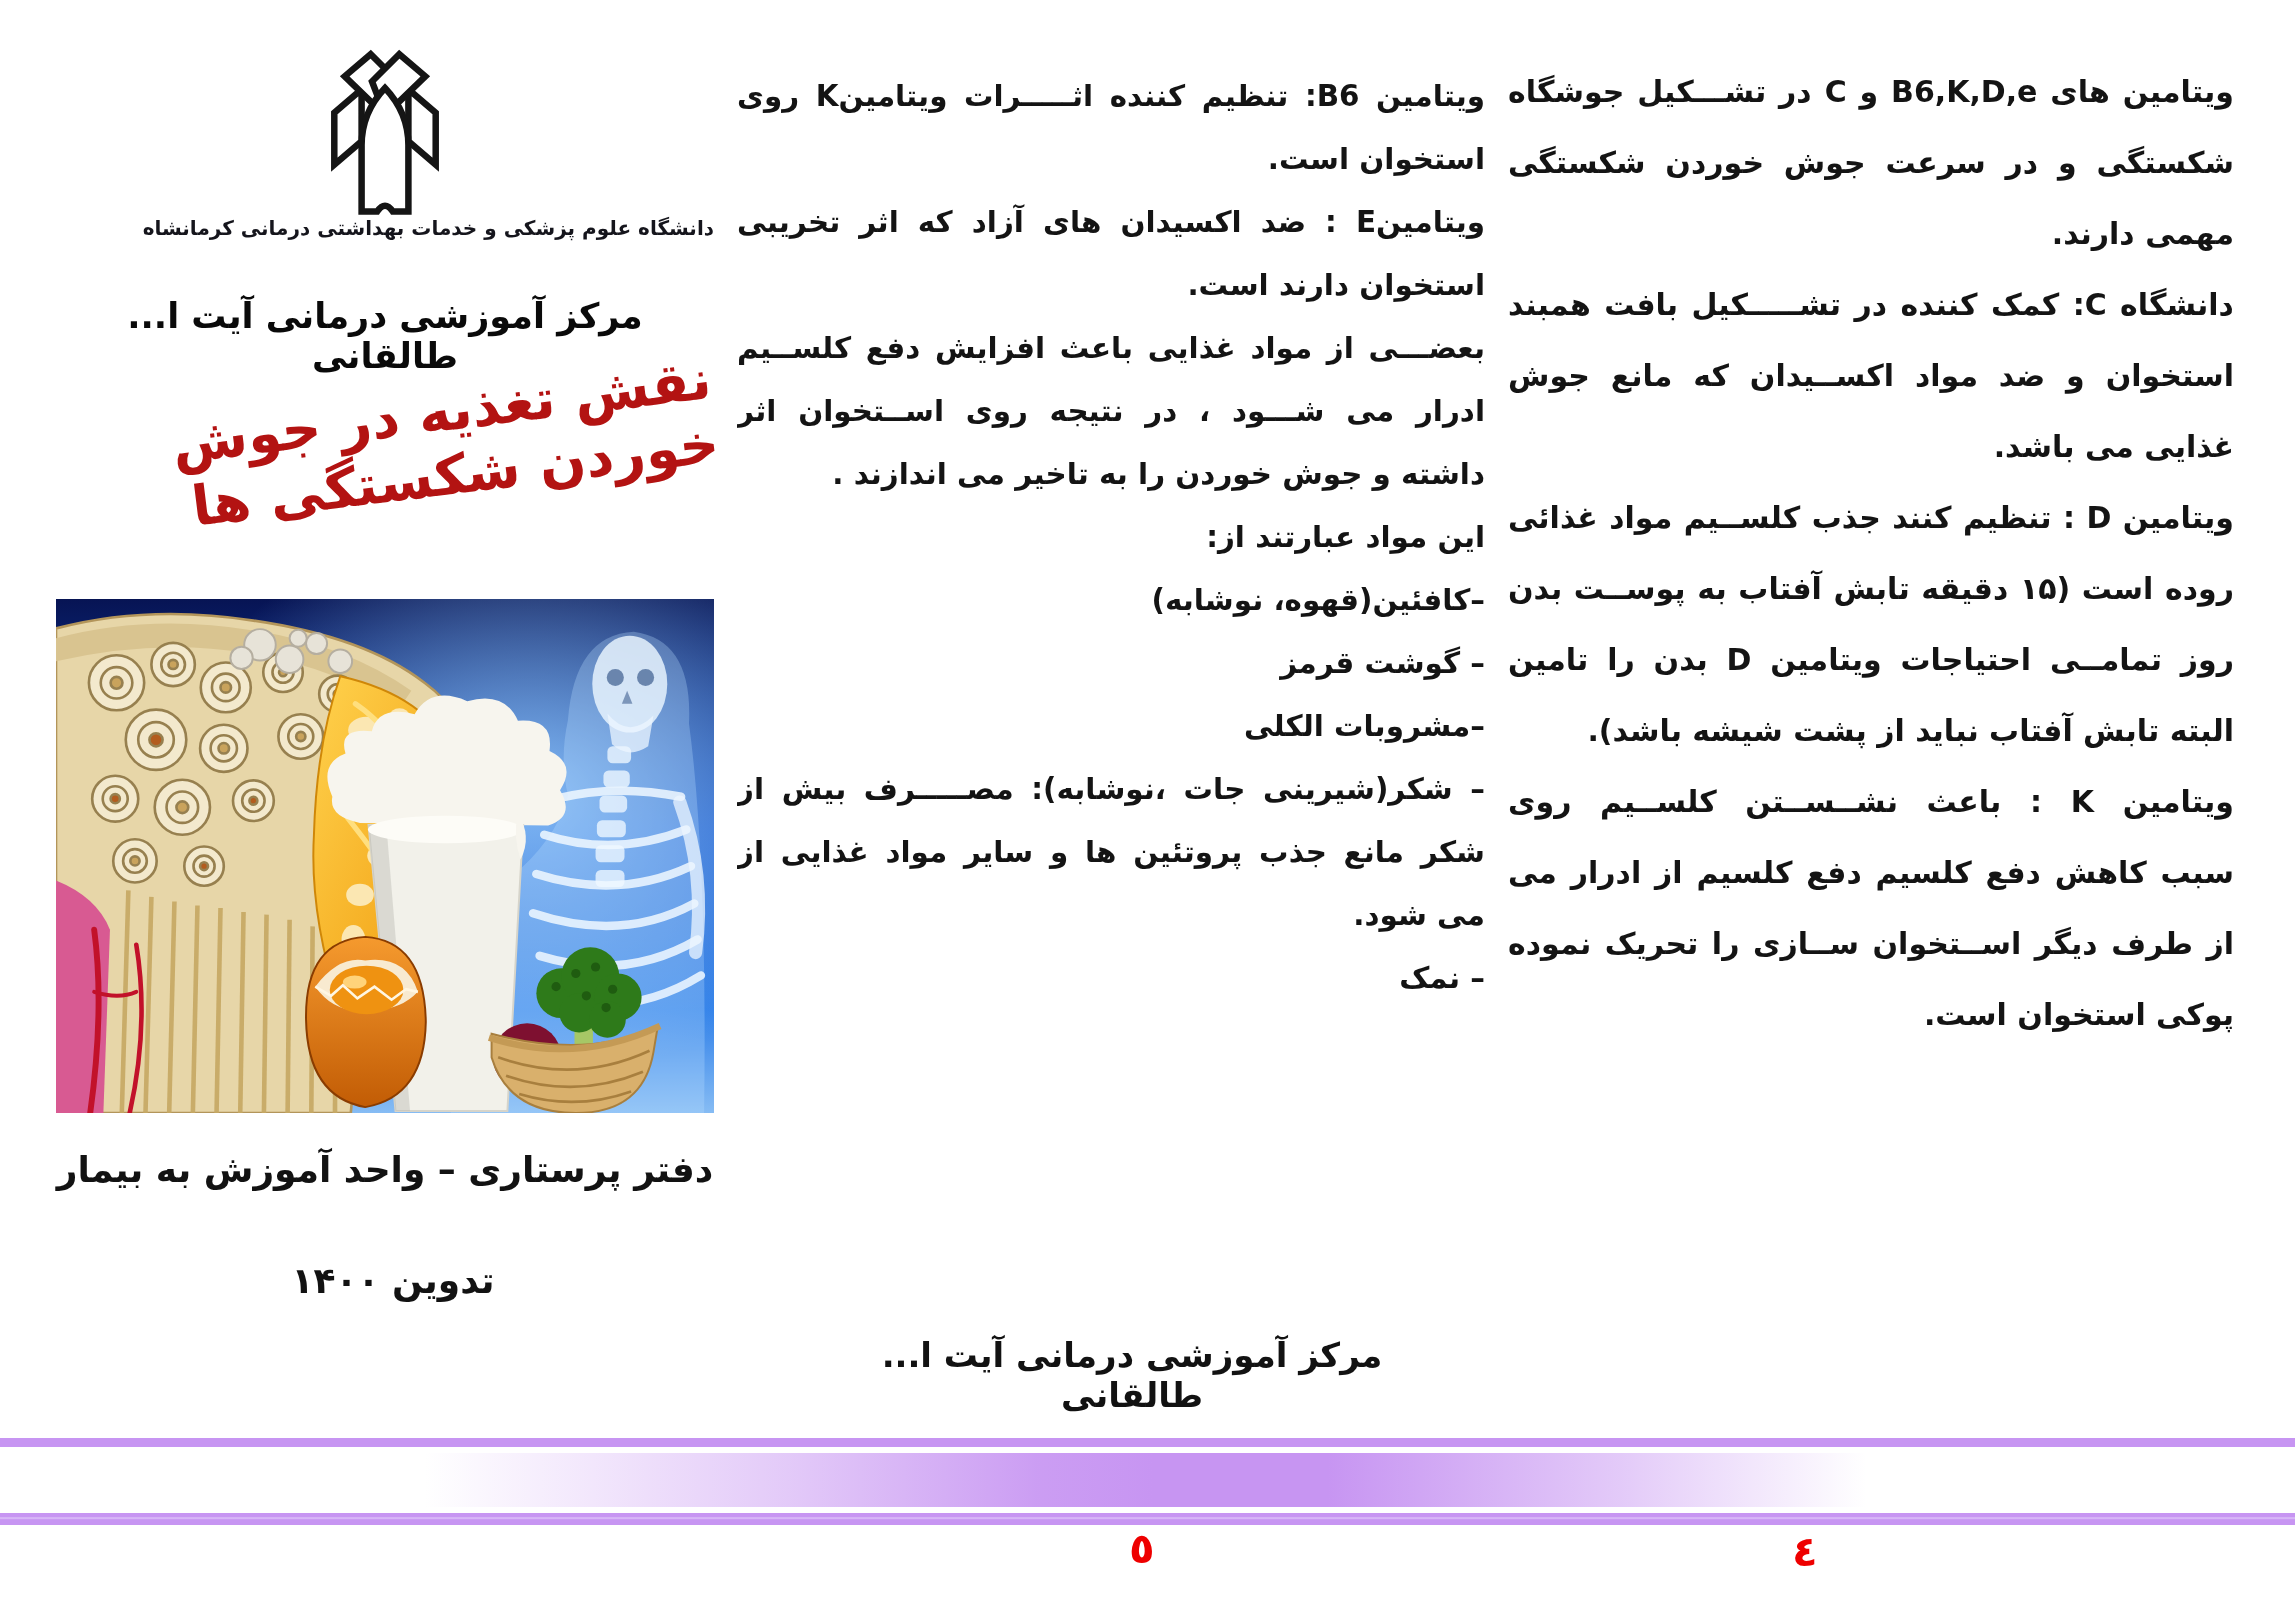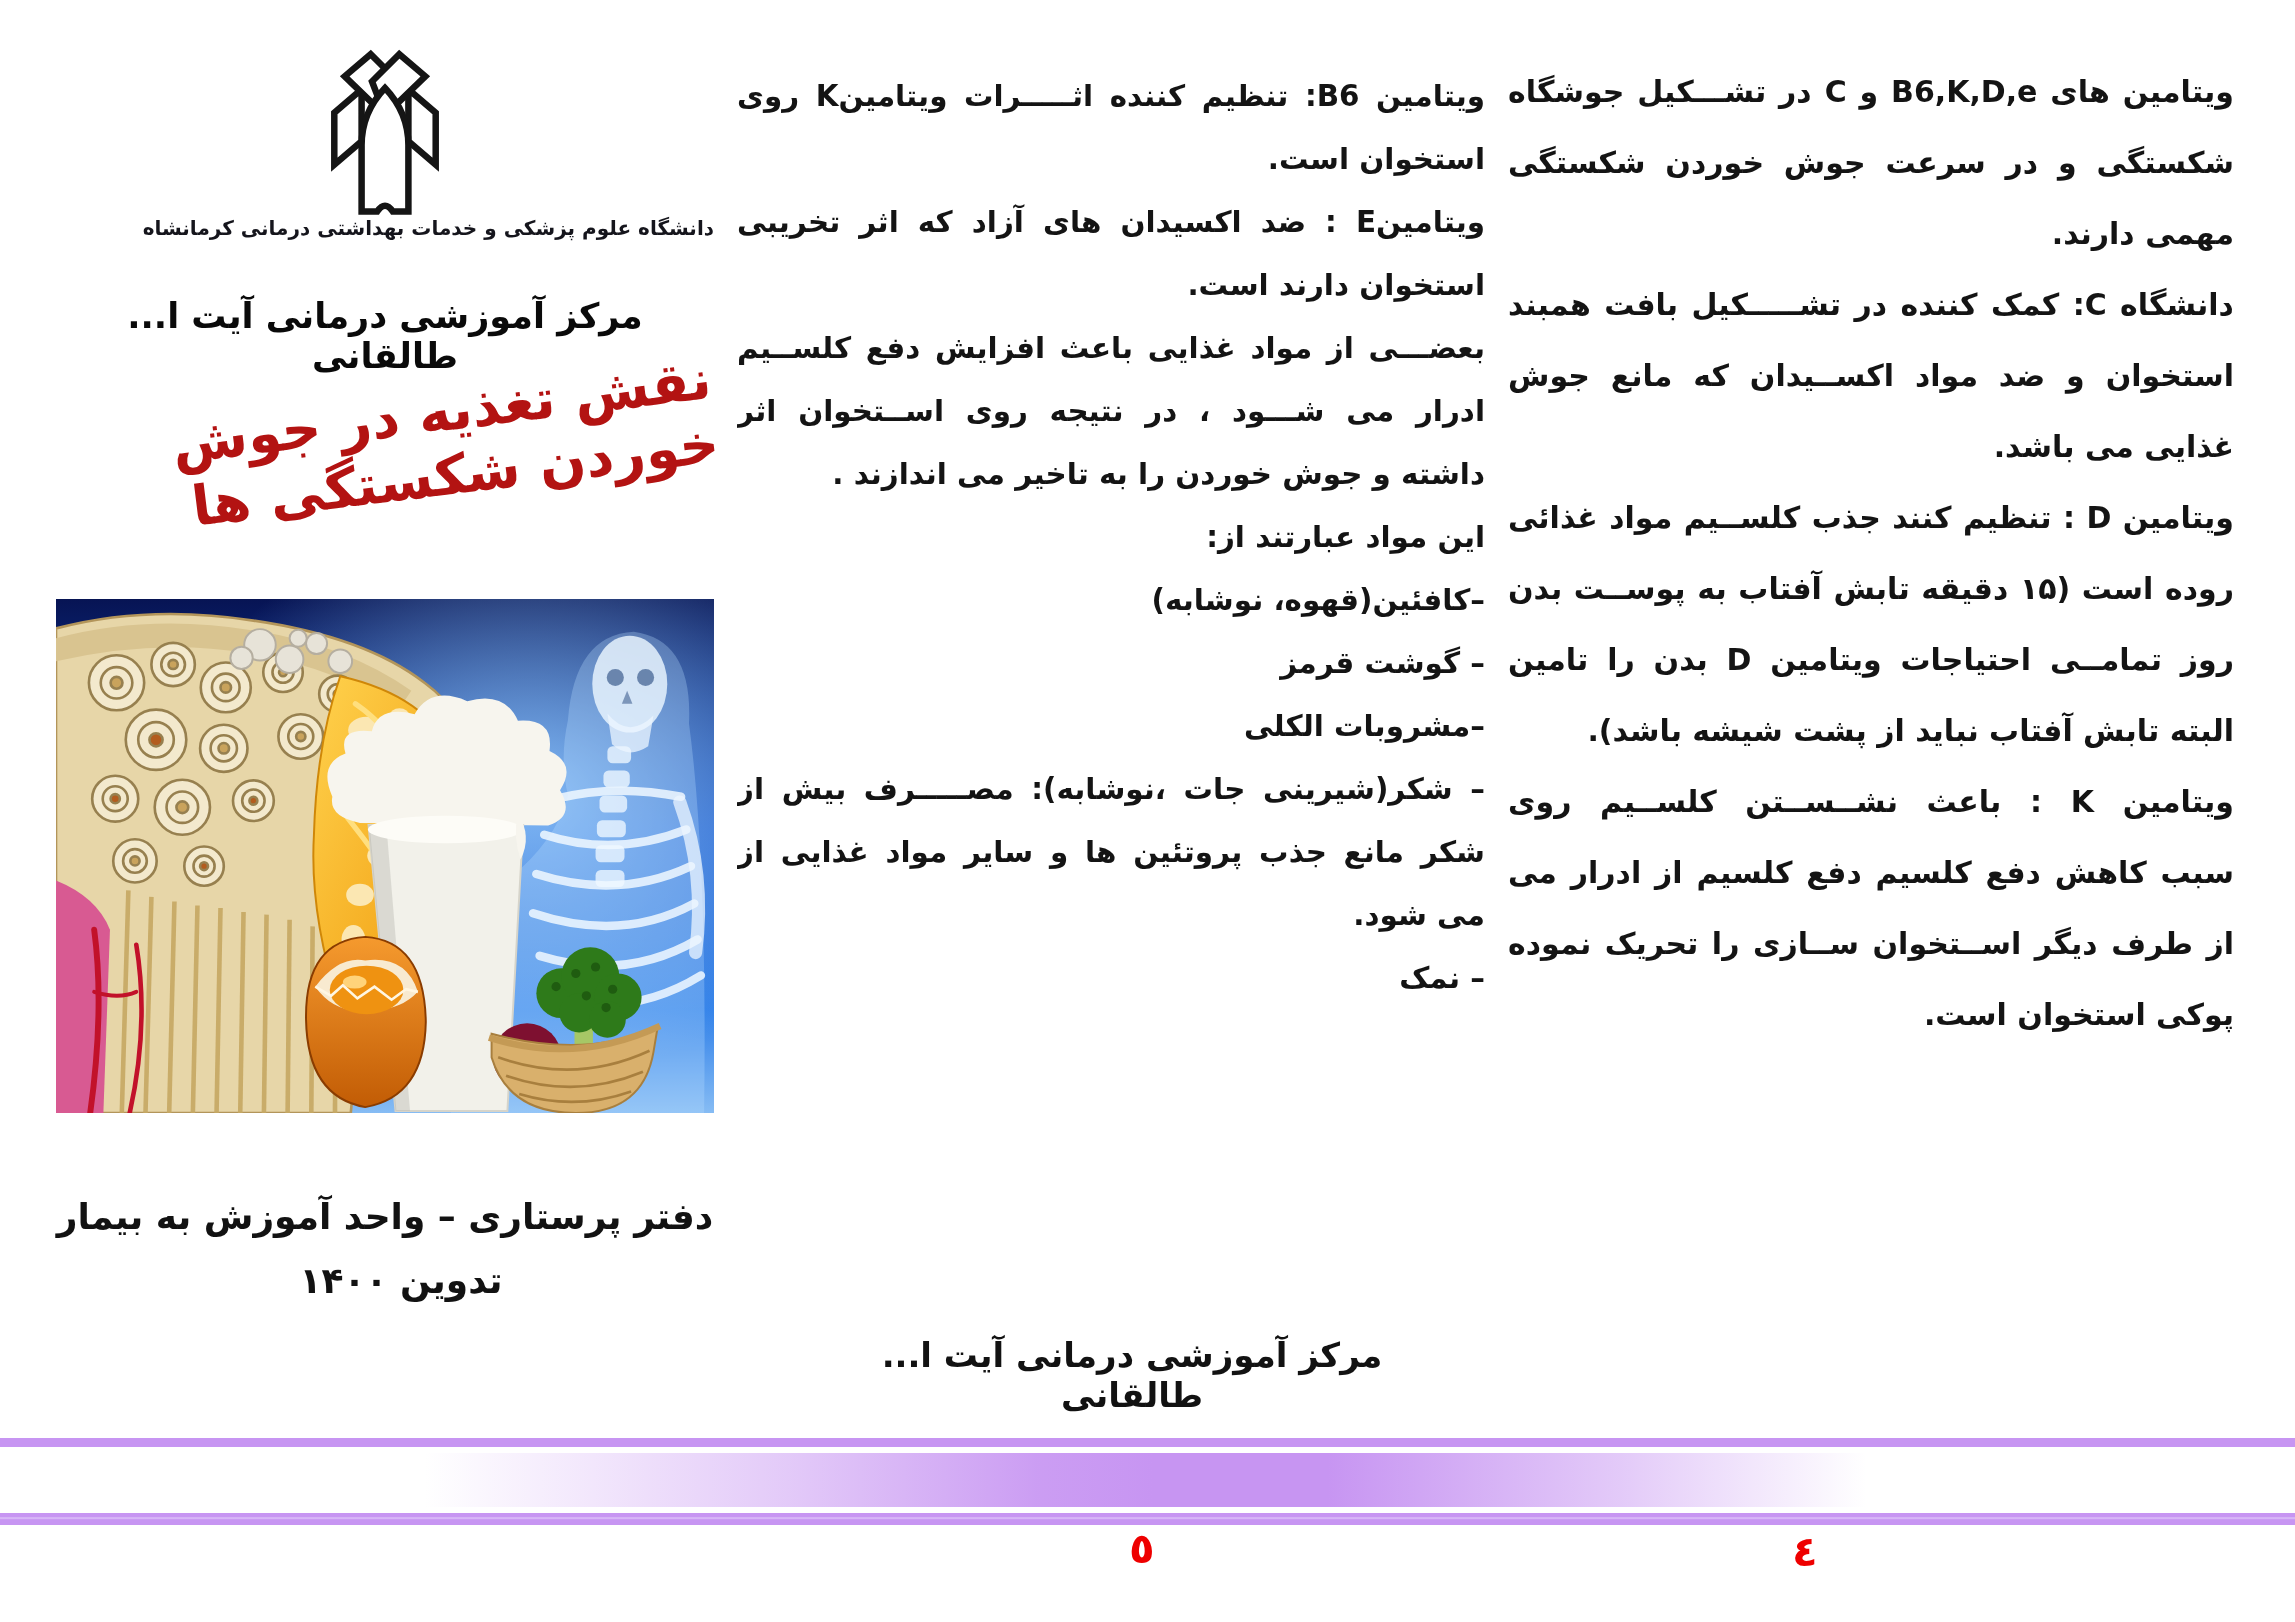--- a/index.html
+++ b/index.html
@@ -18,23 +18,23 @@
   .line.nj{text-align:right;text-align-last:right;}
 
   
   .uni-name{left:56px;top:216px;width:658px;text-align:right;direction:rtl;
             font-size:20px;font-weight:bold;color:#15151c;letter-spacing:-0.7px;}
   .left-heading{left:56px;top:296px;width:658px;text-align:center;direction:rtl;
                 font-size:35px;font-weight:bold;color:#0a0a0a;}
   .red-title{left:36px;top:363px;width:681px;height:177px;display:flex;
              align-items:center;justify-content:center;direction:rtl;
              font-size:55px;font-weight:bold;transform:rotate(-7deg);}
-  .footer1{left:56px;top:1196px;width:658px;text-align:center;direction:rtl;
+  .footer1{left:56px;top:1149px;width:658px;text-align:center;direction:rtl;
            font-size:36px;font-weight:bold;}
-  .footer2{left:72px;top:1260px;width:658px;text-align:center;direction:rtl;
+  .footer2{left:64px;top:1260px;width:658px;text-align:center;direction:rtl;
            font-size:36px;font-weight:bold;}
   .bottom-center{left:844px;top:1335px;width:576px;text-align:center;direction:rtl;
                  font-size:34px;font-weight:bold;}
 
   
   .bar-thin-top{left:0;top:1438px;width:2295px;height:9.2px;}
   .bar-thick{left:425px;top:1453px;width:1456px;height:54px;}
   .bar-thin-bottom{left:0;top:1513px;width:2295px;height:12.4px;}
 
   

